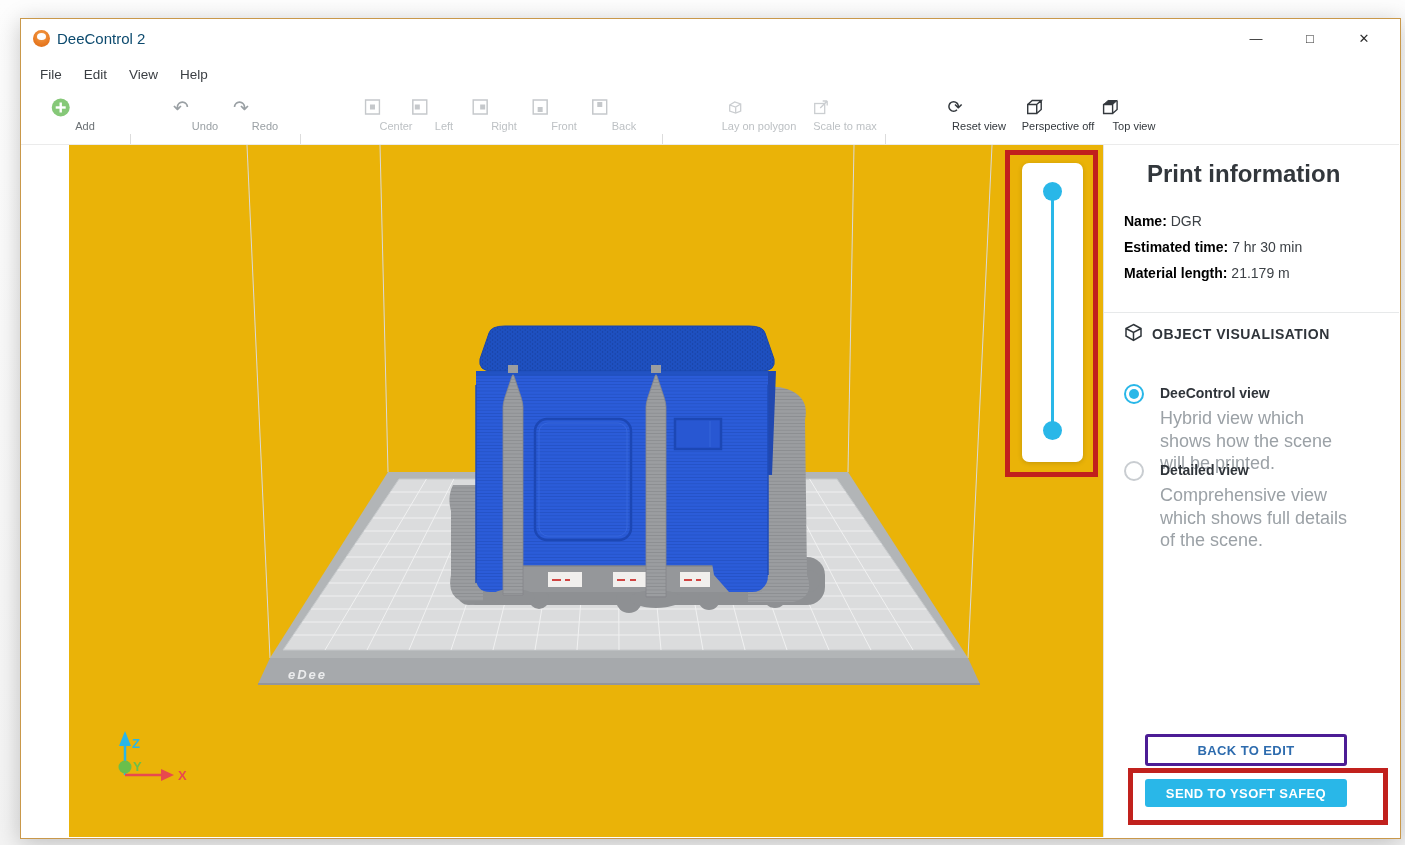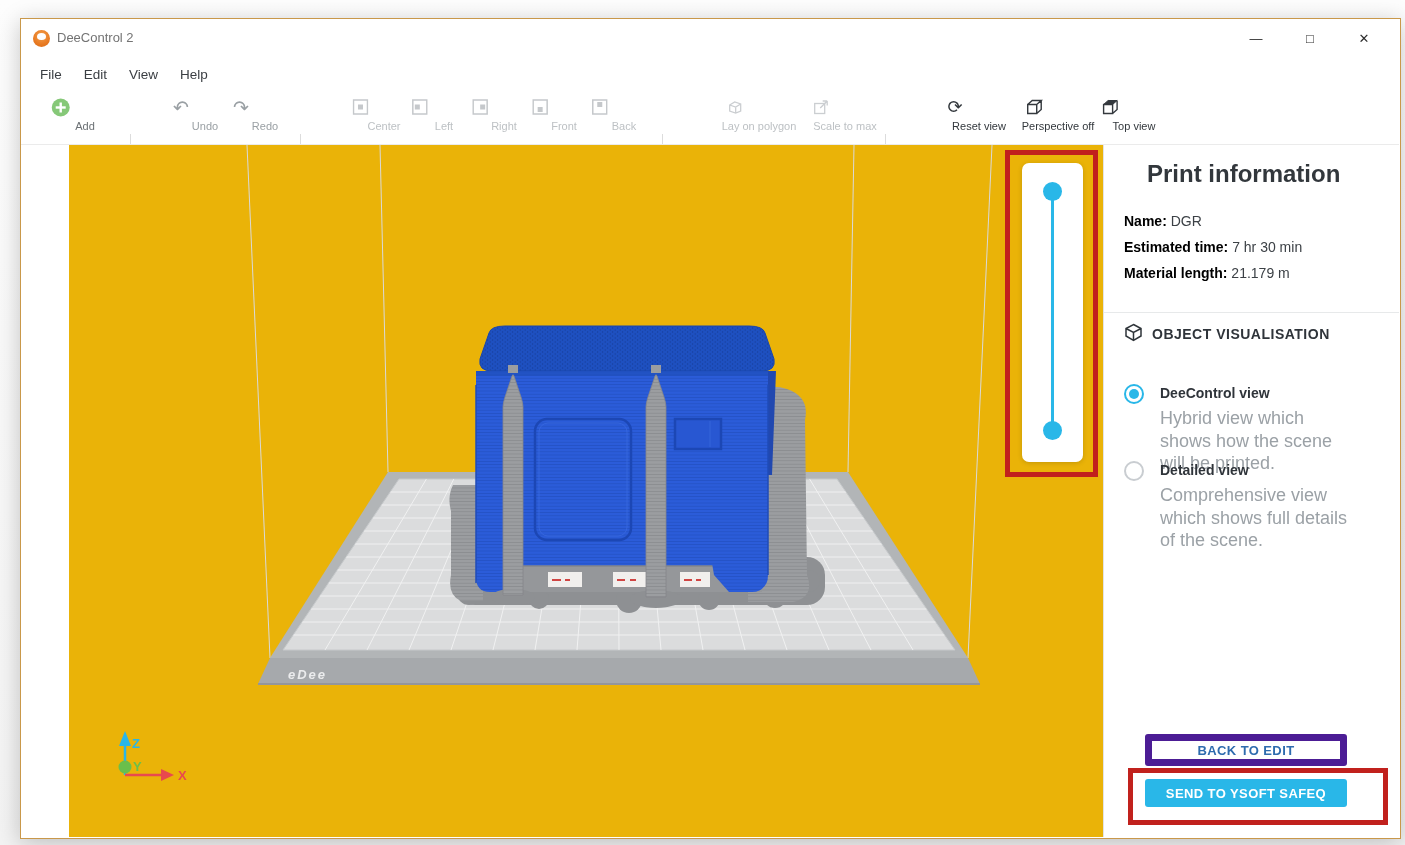--- a/index.html
+++ b/index.html
@@ -7,21 +7,21 @@
     font-family:"Liberation Sans","DejaVu Sans",sans-serif;}
   
   .window{position:absolute;left:20px;top:18px;width:1379px;height:819px;
     background:#fff;border:1px solid #c9984a;box-shadow:0 4px 22px rgba(0,0,0,.22);}
   
   .titlebar{position:absolute;left:21px;top:19px;width:1378px;height:39px;background:#fff;}
   .app-icon{position:absolute;left:12px;top:11px;width:17px;height:17px;border-radius:50%;
     background:radial-gradient(circle at 50% 35%,#f4a04c 0%,#e87a22 60%,#d96a15 100%);}
   .app-icon::after{content:"";position:absolute;left:4px;top:3px;width:9px;height:7px;
     border-radius:50% 50% 45% 45%;background:#fdfdfd;}
-  .app-title{position:absolute;left:36px;top:11px;font-size:13px;color:#737373;}
+  .app-title{position:absolute;left:36px;top:11px;font-size:15px;color:#0c4a6e;}
   .win-btn{position:absolute;top:0;width:46px;height:39px;display:flex;align-items:center;
     justify-content:center;font-size:13px;color:#2d2d2d;cursor:default;}
   .win-min{right:120px;} .win-max{right:66px;} .win-close{right:12px;}
   
   .menubar{position:absolute;left:21px;top:58px;width:1378px;height:32px;background:#fff;
     display:flex;align-items:center;padding-left:19px;box-sizing:border-box;gap:22px;}
   .menu-item{font-size:13.5px;color:#3a3e43;}
   
   .toolbar{position:absolute;left:21px;top:90px;width:1378px;height:55px;background:#fff;
     border-bottom:1px solid #ebebeb;box-sizing:border-box;}
@@ -49,21 +49,21 @@
   .option{position:absolute;left:20px;}
   .radio{position:absolute;left:0;top:0;width:20px;height:20px;border-radius:50%;box-sizing:border-box;}
   .radio.sel{border:2px solid #29b7e8;}
   .radio.sel::after{content:"";position:absolute;left:3px;top:3px;width:10px;height:10px;
     border-radius:50%;background:#29b7e8;}
   .radio.unsel{border:2px solid #c9cdd1;}
   .opt-label{position:absolute;left:36px;top:1px;font-size:14px;font-weight:700;color:#2f343a;white-space:nowrap;}
   .opt-desc{position:absolute;left:36px;top:23px;width:190px;font-size:18px;line-height:1.25;color:#9ba1a6;}
   .btn{position:absolute;left:41px;width:202px;display:flex;align-items:center;justify-content:center;
     font-size:13px;font-weight:700;letter-spacing:.4px;border-radius:3px;box-sizing:border-box;cursor:default;}
-  .btn-back{top:589px;height:32px;background:#fff;border:7px solid #4c1d95;color:#2e6cae;}
+  .btn-back{top:589px;height:32px;background:#fff;border:3px solid #4c1d95;color:#2e6cae;}
   .btn-send{top:634px;height:28px;background:#29b7e8;color:#fff;}
   
   .layer-slider{position:absolute;left:1022px;top:163px;width:61px;height:299px;background:#fff;
     border-radius:7px;box-shadow:0 1px 5px rgba(0,0,0,.16);}
   .slider-track{position:absolute;left:29px;top:30px;width:3px;height:240px;background:#29b7e8;}
   .slider-handle{position:absolute;left:21px;width:19px;height:19px;border-radius:50%;background:#29b7e8;}
   .handle-top{top:19px;} .handle-bottom{top:258px;}
   
   .annot{position:absolute;border:5px solid #c1211d;box-sizing:border-box;}
   .annot-slider{left:1005px;top:150px;width:93px;height:327px;}
@@ -105,21 +105,21 @@
         <span class="arrow-glyph">↶</span>
       </div>
     <div class="tb-label">Undo</div>
   </div>
   <div class="tb-item muted" style="left:220px">
     <div class="tb-icon">
         <span class="arrow-glyph">↷</span>
       </div>
     <div class="tb-label">Redo</div>
   </div>
-  <div class="tb-item disabled" style="left:339px">
+  <div class="tb-item disabled" style="left:351px">
     <div class="tb-icon">
       <svg width="16" height="16">
           <rect x="1" y="1" width="14" height="14" fill="none" stroke="#c5c8cb" stroke-width="1.5"></rect>
           <rect x="5.5" y="5.5" width="5" height="5" fill="#c5c8cb"></rect>
         </svg>
     </div>
     <div class="tb-label">Center</div>
   </div>
   <div class="tb-item disabled" style="left:399px">
     <div class="tb-icon">

